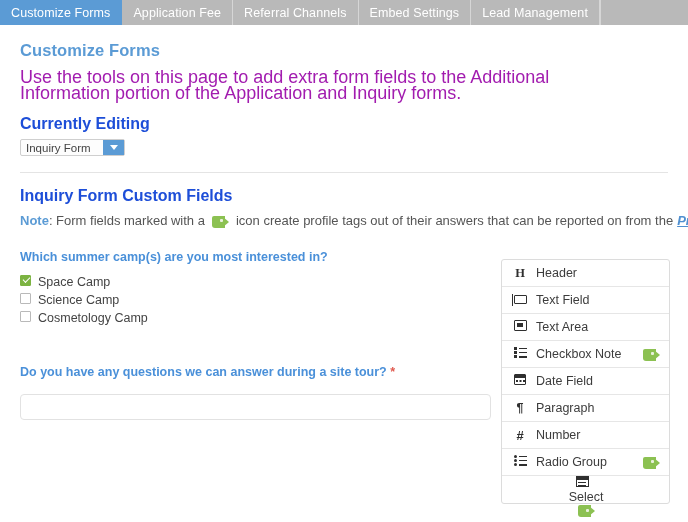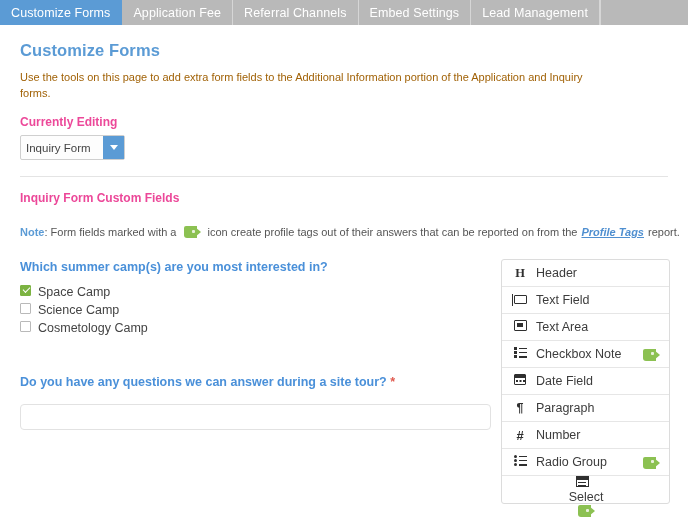--- a/index.html
+++ b/index.html
@@ -55,37 +55,37 @@
     position: relative;
   }
   h1.page-title {
     font-size: 16.5px;
     font-weight: bold;
     color: #5b9bd5;
     margin: 16px 0 9px 0;
     letter-spacing: .1px;
   }
   .intro {
-    font-size: 11px;
+    font-size: 18px;
     line-height: 16px;
-    color: #a16207;
+    color: #a21caf;
     max-width: 575px;
     margin: 0 0 14px 0;
   }
   .section-label {
-    font-size: 12px;
+    font-size: 16px;
     font-weight: bold;
-    color: #ec4899;
+    color: #1d4ed8;
     margin: 0 0 6px 0;
   }
 
   
   .form-select {
     width: 105px;
-    height: 25px;
+    height: 17px;
     border: 1px solid #cfcfcf;
     border-radius: 2px;
     background: #fdfdfd;
     display: flex;
     align-items: stretch;
     box-sizing: border-box;
     cursor: pointer;
     font-size: 11.5px;
   }
   .form-select .val {
@@ -111,27 +111,27 @@
     border-top: 5px solid #ffffff;
   }
 
   hr.divider {
     border: 0;
     border-top: 1px solid #e4e4e4;
     margin: 16px 0 14px 0;
   }
 
   .note {
-    font-size: 11px;
+    font-size: 13px;
     color: #555;
     display: flex;
     align-items: center;
     gap: 0;
     white-space: nowrap;
-    margin-top: 20px;
+    margin-top: 8px;
   }
   .note b { color: #5b9bd5; font-weight: bold; }
   .note a {
     color: #4f8fd0;
     font-weight: bold;
     text-decoration: underline;
     font-style: italic;
   }
   .note .tag-inline {
     display: inline-block;

